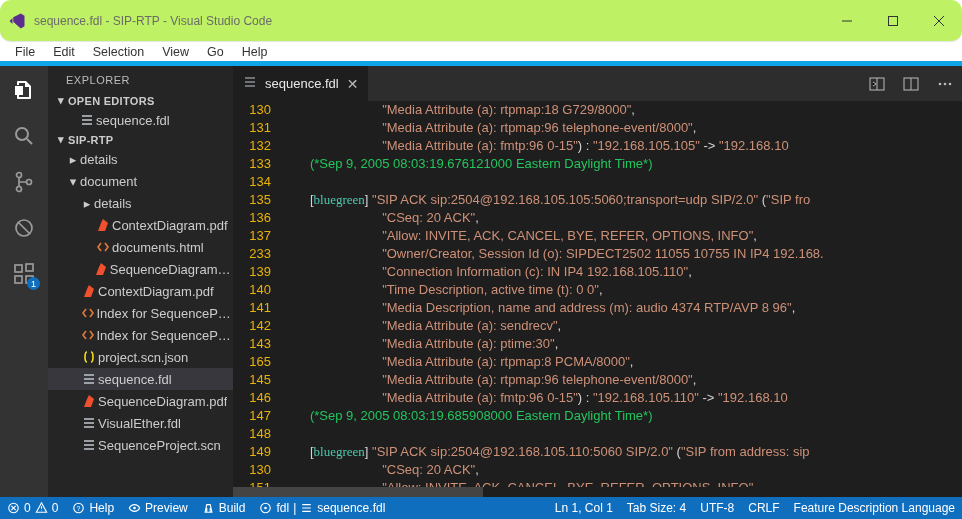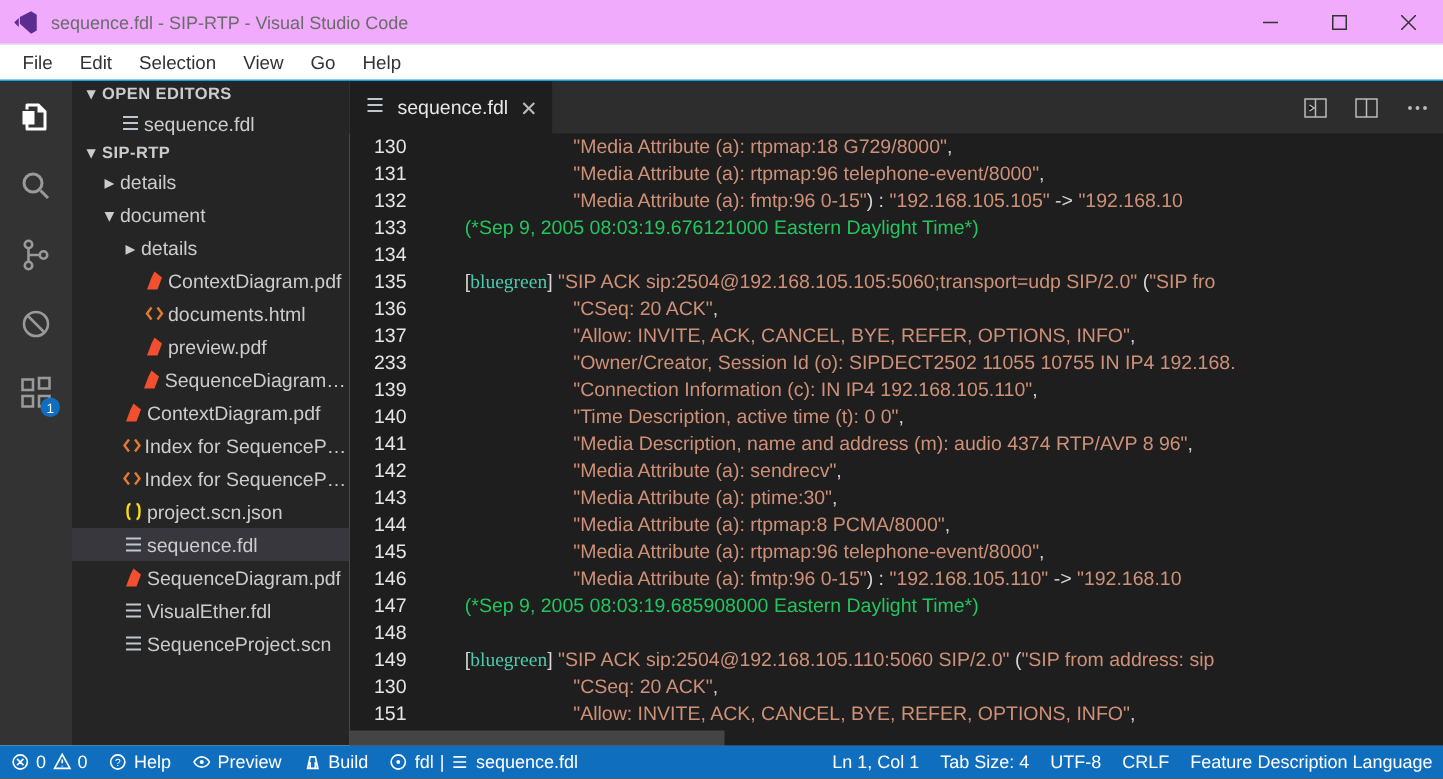--- a/index.html
+++ b/index.html
@@ -1,28 +1,28 @@
 <!DOCTYPE html>
 <html><head>
 <meta charset="utf-8">
 <style>
 * { margin: 0; padding: 0; box-sizing: border-box; font-family: "Segoe UI", Arial, sans-serif; }
 html, body { width: 962px; height: 519px; overflow: hidden; background: #252526; }
 
 .window { width: 962px; height: 519px; display: flex; flex-direction: column; background: #fff; }
 
 
-.titlebar { height: 30px; background: #f0abfc; display: flex; align-items: center; padding-left: 8px; border-bottom: 1px solid #e5e5e5; }
+.titlebar { height: 42px; background: #bef264; display: flex; align-items: center; padding-left: 8px; border-bottom: 1px solid #e5e5e5; border-radius: 11px; }
 .titlebar .logo { width: 18px; height: 18px; margin-right: 8px; }
 .titlebar .title { font-size: 12px; color: #6b6b6b; flex: 1; }
 .titlebar .winbtn { width: 46px; height: 30px; display: flex; align-items: center; justify-content: center; color: #666; }
 .titlebar .winbtn svg { width: 10px; height: 10px; }
 
 
-.menubar { height: 24px; background: #fff; display: flex; align-items: center; padding-left: 6px; border-bottom: 1px solid #0ea5e9; }
+.menubar { height: 24px; background: #fff; display: flex; align-items: center; padding-left: 6px; border-bottom: 5px solid #0ea5e9; }
 .menubar .menu-item { font-size: 12.5px; color: #333; padding: 3px 9px; cursor: pointer; }
 
 
 .bodyrow { flex: 1; display: flex; min-height: 0; }
 
 
 .activitybar { width: 48px; background: #333333; display: flex; flex-direction: column; align-items: center; padding-top: 10px; gap: 18px; }
 .activitybar .act-btn { width: 28px; height: 28px; color: #9a9a9a; display: flex; align-items: center; justify-content: center; position: relative; cursor: pointer; }
 .activitybar .act-btn.active { color: #fff; }
 .activitybar .act-btn .badge { position: absolute; bottom: -2px; right: -2px; background: #106ebe; color: #fff; font-size: 9px; width: 13px; height: 13px; border-radius: 50%; display: flex; align-items: center; justify-content: center; }
@@ -46,21 +46,21 @@
 
 .tabrow { height: 35px; background: #2d2d2d; display: flex; align-items: stretch; }
 .tab { display: flex; align-items: center; padding: 0 10px; background: #1e1e1e; color: #e8e8e8; font-size: 13px; gap: 8px; min-width: 120px; border-right: 1px solid #2d2d2d; cursor: pointer; }
 .tab .icon { color: #bfc6ce; }
 .tab .close { font-size: 14px; color: #bbb; cursor: pointer; }
 .tabrow .spacer { flex: 1; }
 .tabrow .tabaction { width: 34px; display: flex; align-items: center; justify-content: center; color: #bbb; cursor: pointer; }
 
 
 .codewrap { flex: 1; display: flex; overflow: hidden; font-family: Consolas, 'Courier New', monospace; font-size: 13px; line-height: 18px; }
-.gutter { width: 48px; background: #1e1e1e; color: #e5e5e5; text-align: right; padding-right: 10px; user-select: none; }
+.gutter { width: 48px; background: #1e1e1e; color: #eab308; text-align: right; padding-right: 10px; user-select: none; }
 .code { flex: 1; background: #1e1e1e; color: #d4d4d4; white-space: pre; overflow: hidden; }
 .tok-str { color: #ce9178; }
 .tok-tag { color: #4ec9b0; font-family: Liberation Serif, serif; }
 .tok-comment { color: #22c55e; }
 .tok-paren { color: #d4d4d4; }
 
 
 .statusbar { height: 22px; background: #106ebe; color: #fff; display: flex; align-items: center; font-size: 12px; overflow: hidden; }
 .statusbar .sb-item { display: flex; align-items: center; padding: 0 7px; gap: 4px; height: 100%; cursor: pointer; white-space: nowrap; }
 .statusbar .spacer { flex: 1; }
@@ -139,20 +139,21 @@
             <rect x="3" y="3" width="7" height="7" fill="none" stroke="currentColor" stroke-width="1.7"></rect>
             <rect x="3" y="14" width="7" height="7" fill="none" stroke="currentColor" stroke-width="1.7"></rect>
             <rect x="14" y="14" width="7" height="7" fill="none" stroke="currentColor" stroke-width="1.7"></rect>
             <rect x="14" y="2" width="7" height="7" fill="none" stroke="currentColor" stroke-width="1.7"></rect>
           </svg>
         <span class="badge">1</span>
       </div>
     </div>
 
     <div class="sidebar">
+      <div class="sidebar-title">EXPLORER</div>
 
       <div class="section-hdr">
         <span class="chev">▾</span>
         <span>OPEN EDITORS</span>
       </div>
       <div class="tree" id="open-editors-list">
           <div class="row">
             <span class="ind" style="width:12px"></span>
             <span class="icon">
               <svg width="14" height="14" viewBox="0 0 14 14">
@@ -195,30 +196,20 @@
           </div>
           <div class="row">
             <span class="ind" style="width:14px"></span>
             <span class="chev"></span>
             <span class="icon">
               <svg width="14" height="14" viewBox="0 0 14 14">
                 <path fill="none" stroke="#e37933" stroke-width="1.6" d="M5 3L2 7l3 4M9 3l3 4-3 4"></path>
               </svg>
             </span>
             <span class="lbl">documents.html</span>
-          </div>
-          <div class="row">
-            <span class="ind" style="width:14px"></span>
-            <span class="chev"></span>
-            <span class="icon">
-              <svg width="14" height="14" viewBox="0 0 14 14">
-                <path fill="#f1502f" d="M7 1l5 4-3 8H2L5 5z"></path>
-              </svg>
-            </span>
-            <span class="lbl">preview.pdf</span>
           </div>
           <div class="row">
             <span class="ind" style="width:14px"></span>
             <span class="chev"></span>
             <span class="icon">
               <svg width="14" height="14" viewBox="0 0 14 14">
                 <path fill="#f1502f" d="M7 1l5 4-3 8H2L5 5z"></path>
               </svg>
             </span>
             <span class="lbl">SequenceDiagram.pdf</span>
@@ -348,21 +339,21 @@
             <div>134</div>
             <div>135</div>
             <div>136</div>
             <div>137</div>
             <div>233</div>
             <div>139</div>
             <div>140</div>
             <div>141</div>
             <div>142</div>
             <div>143</div>
-            <div>144</div>
+            <div>165</div>
             <div>145</div>
             <div>146</div>
             <div>147</div>
             <div>148</div>
             <div>149</div>
             <div>130</div>
             <div>151</div>
           </div>
         <div class="code" id="code"><div>                            <span class="tok-str">"Media Attribute (a): rtpmap:18 G729/8000"</span><span class="tok-paren">,</span></div><div>                            <span class="tok-str">"Media Attribute (a): rtpmap:96 telephone-event/8000"</span><span class="tok-paren">,</span></div><div>                            <span class="tok-str">"Media Attribute (a): fmtp:96 0-15"</span><span class="tok-paren">) : </span><span class="tok-str">"192.168.105.105"</span><span class="tok-paren"> -&gt; </span><span class="tok-str">"192.168.10</span></div><div>        <span class="tok-comment">(*Sep 9, 2005 08:03:19.676121000 Eastern Daylight Time*)</span></div><div>&nbsp;</div><div>        <span class="tok-paren">[</span><span class="tok-tag">bluegreen</span><span class="tok-paren">] </span><span class="tok-str">"SIP ACK sip:2504@192.168.105.105:5060;transport=udp SIP/2.0"</span><span class="tok-paren"> (</span><span class="tok-str">"SIP fro</span></div><div>                            <span class="tok-str">"CSeq: 20 ACK"</span><span class="tok-paren">,</span></div><div>                            <span class="tok-str">"Allow: INVITE, ACK, CANCEL, BYE, REFER, OPTIONS, INFO"</span><span class="tok-paren">,</span></div><div>                            <span class="tok-str">"Owner/Creator, Session Id (o): SIPDECT2502 11055 10755 IN IP4 192.168.</span></div><div>                            <span class="tok-str">"Connection Information (c): IN IP4 192.168.105.110"</span><span class="tok-paren">,</span></div><div>                            <span class="tok-str">"Time Description, active time (t): 0 0"</span><span class="tok-paren">,</span></div><div>                            <span class="tok-str">"Media Description, name and address (m): audio 4374 RTP/AVP 8 96"</span><span class="tok-paren">,</span></div><div>                            <span class="tok-str">"Media Attribute (a): sendrecv"</span><span class="tok-paren">,</span></div><div>                            <span class="tok-str">"Media Attribute (a): ptime:30"</span><span class="tok-paren">,</span></div><div>                            <span class="tok-str">"Media Attribute (a): rtpmap:8 PCMA/8000"</span><span class="tok-paren">,</span></div><div>                            <span class="tok-str">"Media Attribute (a): rtpmap:96 telephone-event/8000"</span><span class="tok-paren">,</span></div><div>                            <span class="tok-str">"Media Attribute (a): fmtp:96 0-15"</span><span class="tok-paren">) : </span><span class="tok-str">"192.168.105.110"</span><span class="tok-paren"> -&gt; </span><span class="tok-str">"192.168.10</span></div><div>        <span class="tok-comment">(*Sep 9, 2005 08:03:19.685908000 Eastern Daylight Time*)</span></div><div>&nbsp;</div><div>        <span class="tok-paren">[</span><span class="tok-tag">bluegreen</span><span class="tok-paren">] </span><span class="tok-str">"SIP ACK sip:2504@192.168.105.110:5060 SIP/2.0"</span><span class="tok-paren"> (</span><span class="tok-str">"SIP from address: sip</span></div><div>                            <span class="tok-str">"CSeq: 20 ACK"</span><span class="tok-paren">,</span></div><div>                            <span class="tok-str">"Allow: INVITE, ACK, CANCEL, BYE, REFER, OPTIONS, INFO"</span><span class="tok-paren">,</span></div></div>
       </div>

